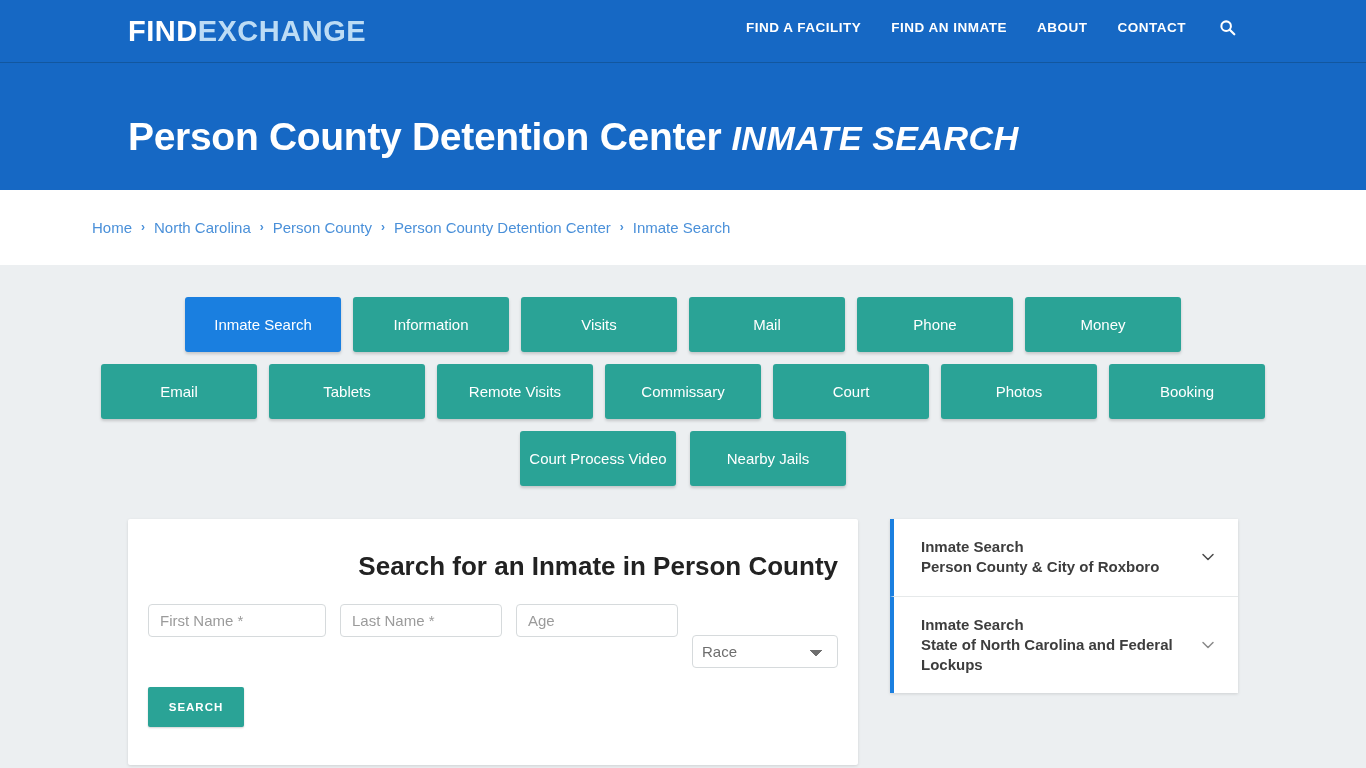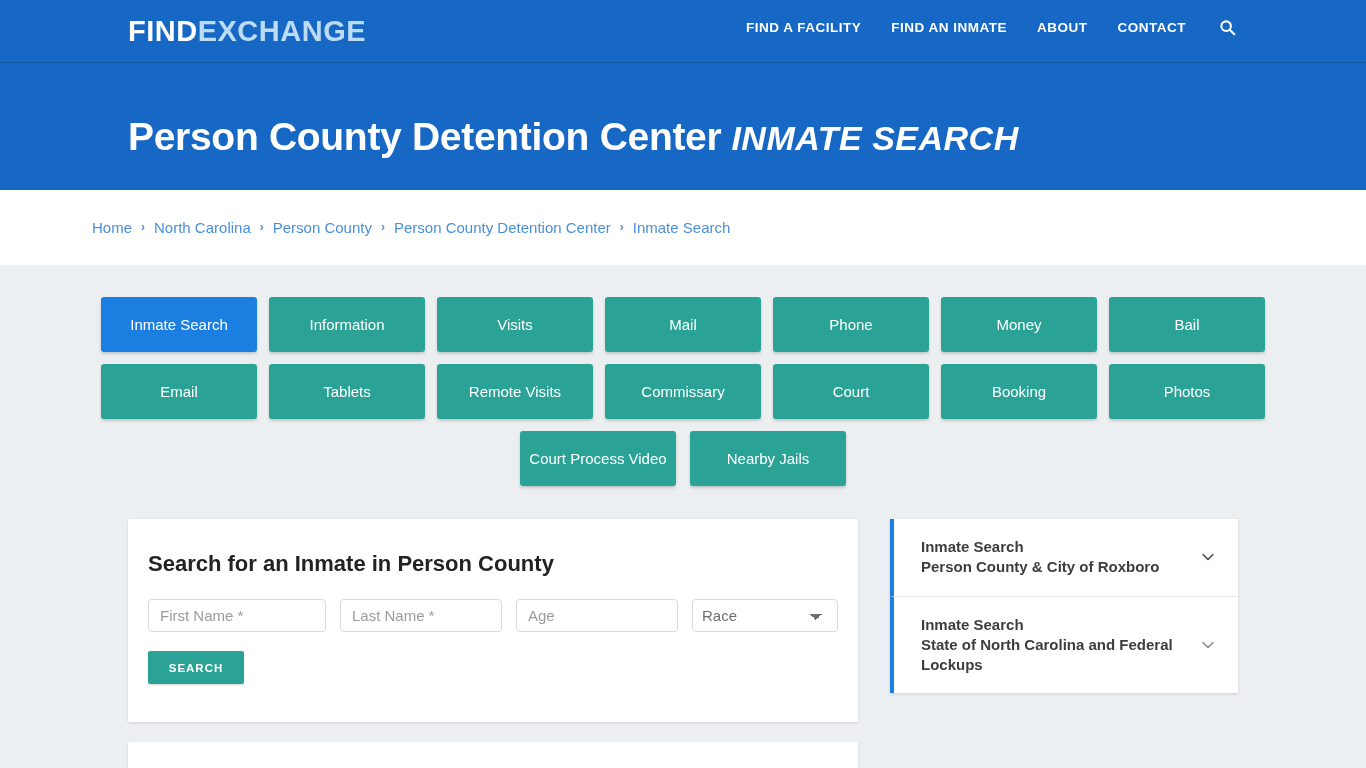--- a/index.html
+++ b/index.html
@@ -170,22 +170,22 @@
   .card {
     background: #ffffff;
     border-radius: 2px;
     box-shadow: 0 1px 3px rgba(0,0,0,0.12);
   }
   .search-card {
     padding: 24px 20px 38px 20px;
     min-height: 190px;
   }
   .search-heading {
-    text-align: left;
-    font-size: 22px;
+    text-align: right;
+    font-size: 26px;
     font-weight: bold;
     color: #222222;
     margin: 8px 0 22px 0;
   }
   .form-row {
     display: flex;
     gap: 14px;
     padding-left: 0px;
   }
   .field {
@@ -203,26 +203,26 @@
   .f-first { width: 178px; }
   .f-last  { width: 162px; }
   .f-age   { width: 162px; }
   .f-race  { width: 160px; color: #6e6e6e; padding-left: 9px;
              appearance: none; -webkit-appearance: none;
              background-image:
                linear-gradient(45deg, transparent 50%, #6e6e6e 50%),
                linear-gradient(135deg, #6e6e6e 50%, transparent 50%);
              background-position: calc(100% - 21px) 14px, calc(100% - 15px) 14px;
              background-size: 6px 6px, 6px 6px;
-             background-repeat: no-repeat; }
+             background-repeat: no-repeat; margin-top: 31px; }
 
   .search-btn {
     margin-top: 19px;
     width: 96px;
-    height: 33px;
+    height: 40px;
     background: #2aa396;
     color: #ffffff;
     border: none;
     border-radius: 2px;
     font-size: 11.5px;
     font-weight: bold;
     letter-spacing: 1px;
     cursor: pointer;
     font-family: "Liberation Sans", sans-serif;
     box-shadow: 0 1px 2px rgba(0,0,0,0.18);
@@ -312,30 +312,29 @@
 <div class="content">
 
   <div class="tabs-wrap">
     <div class="tab-row">
       <button class="tab active">Inmate Search</button>
       <button class="tab">Information</button>
       <button class="tab">Visits</button>
       <button class="tab">Mail</button>
       <button class="tab">Phone</button>
       <button class="tab">Money</button>
-      <button class="tab">Bail</button>
     </div>
     <div class="tab-row">
       <button class="tab">Email</button>
       <button class="tab">Tablets</button>
       <button class="tab">Remote Visits</button>
       <button class="tab">Commissary</button>
       <button class="tab">Court</button>
+      <button class="tab">Photos</button>
       <button class="tab">Booking</button>
-      <button class="tab">Photos</button>
     </div>
     <div class="tab-row row3">
       <button class="tab">Court Process Video</button>
       <button class="tab">Nearby Jails</button>
     </div>
   </div>
 
   <div class="cols">
 
     <div class="col-left">

